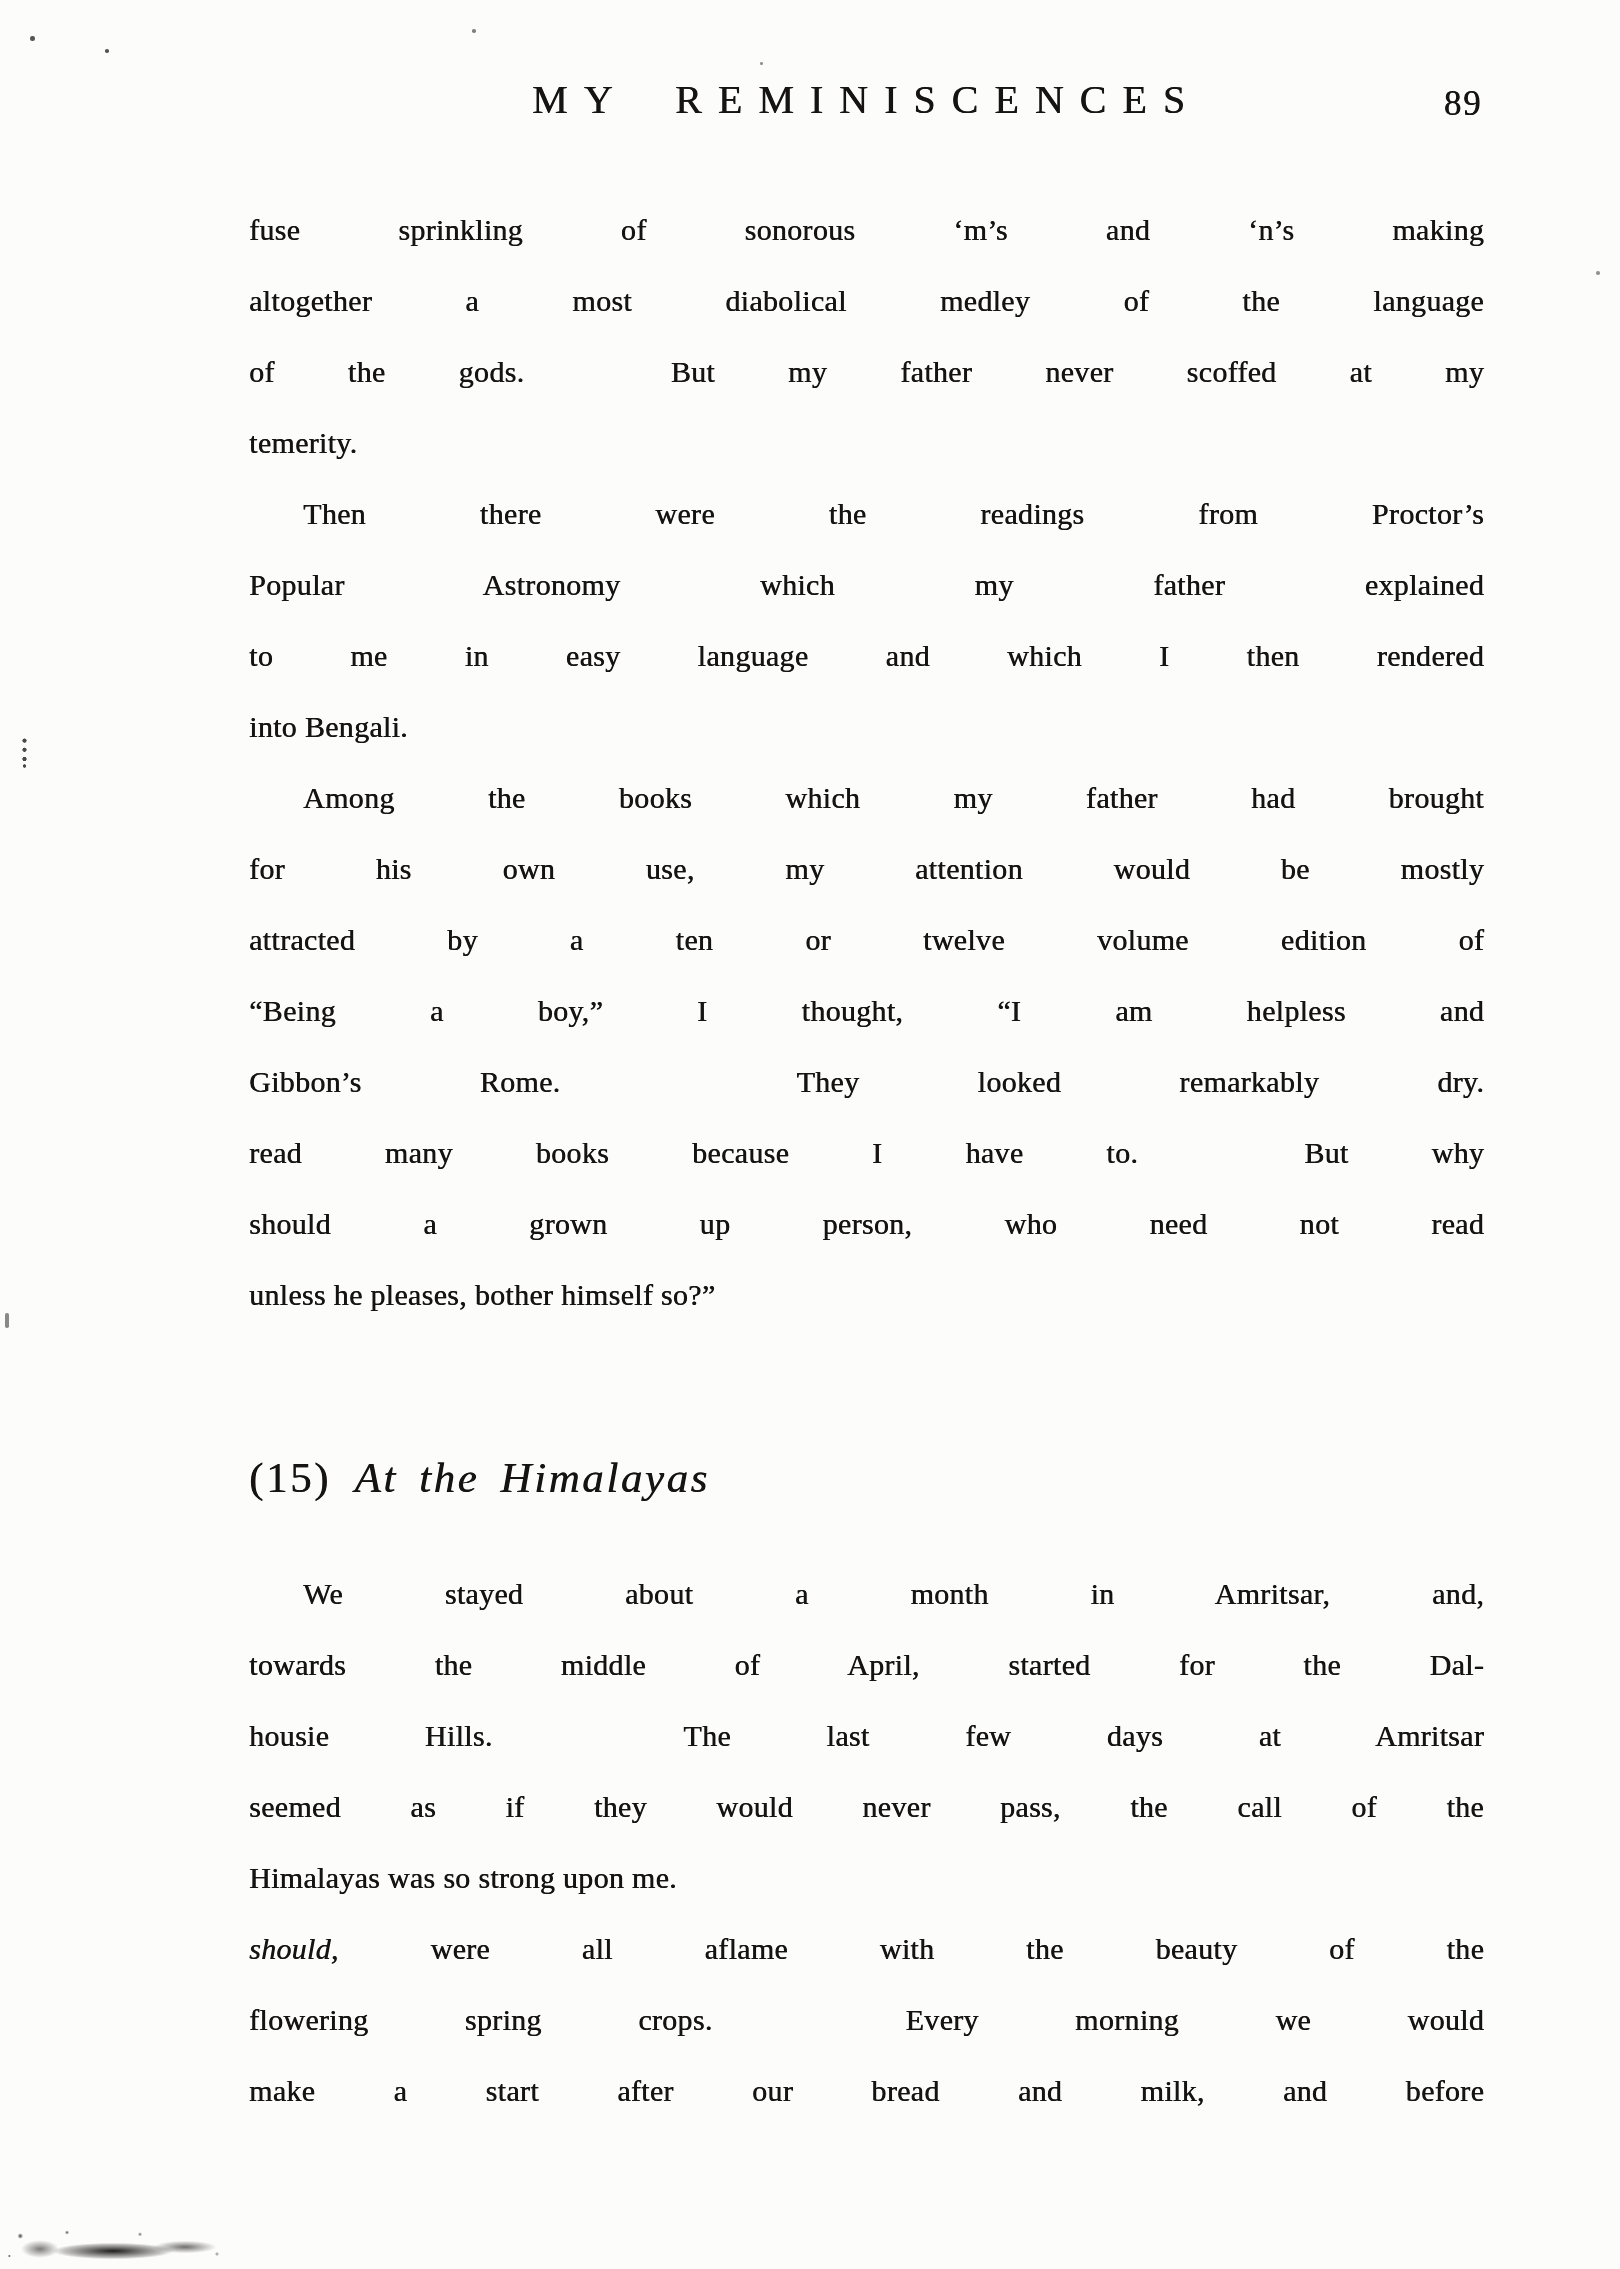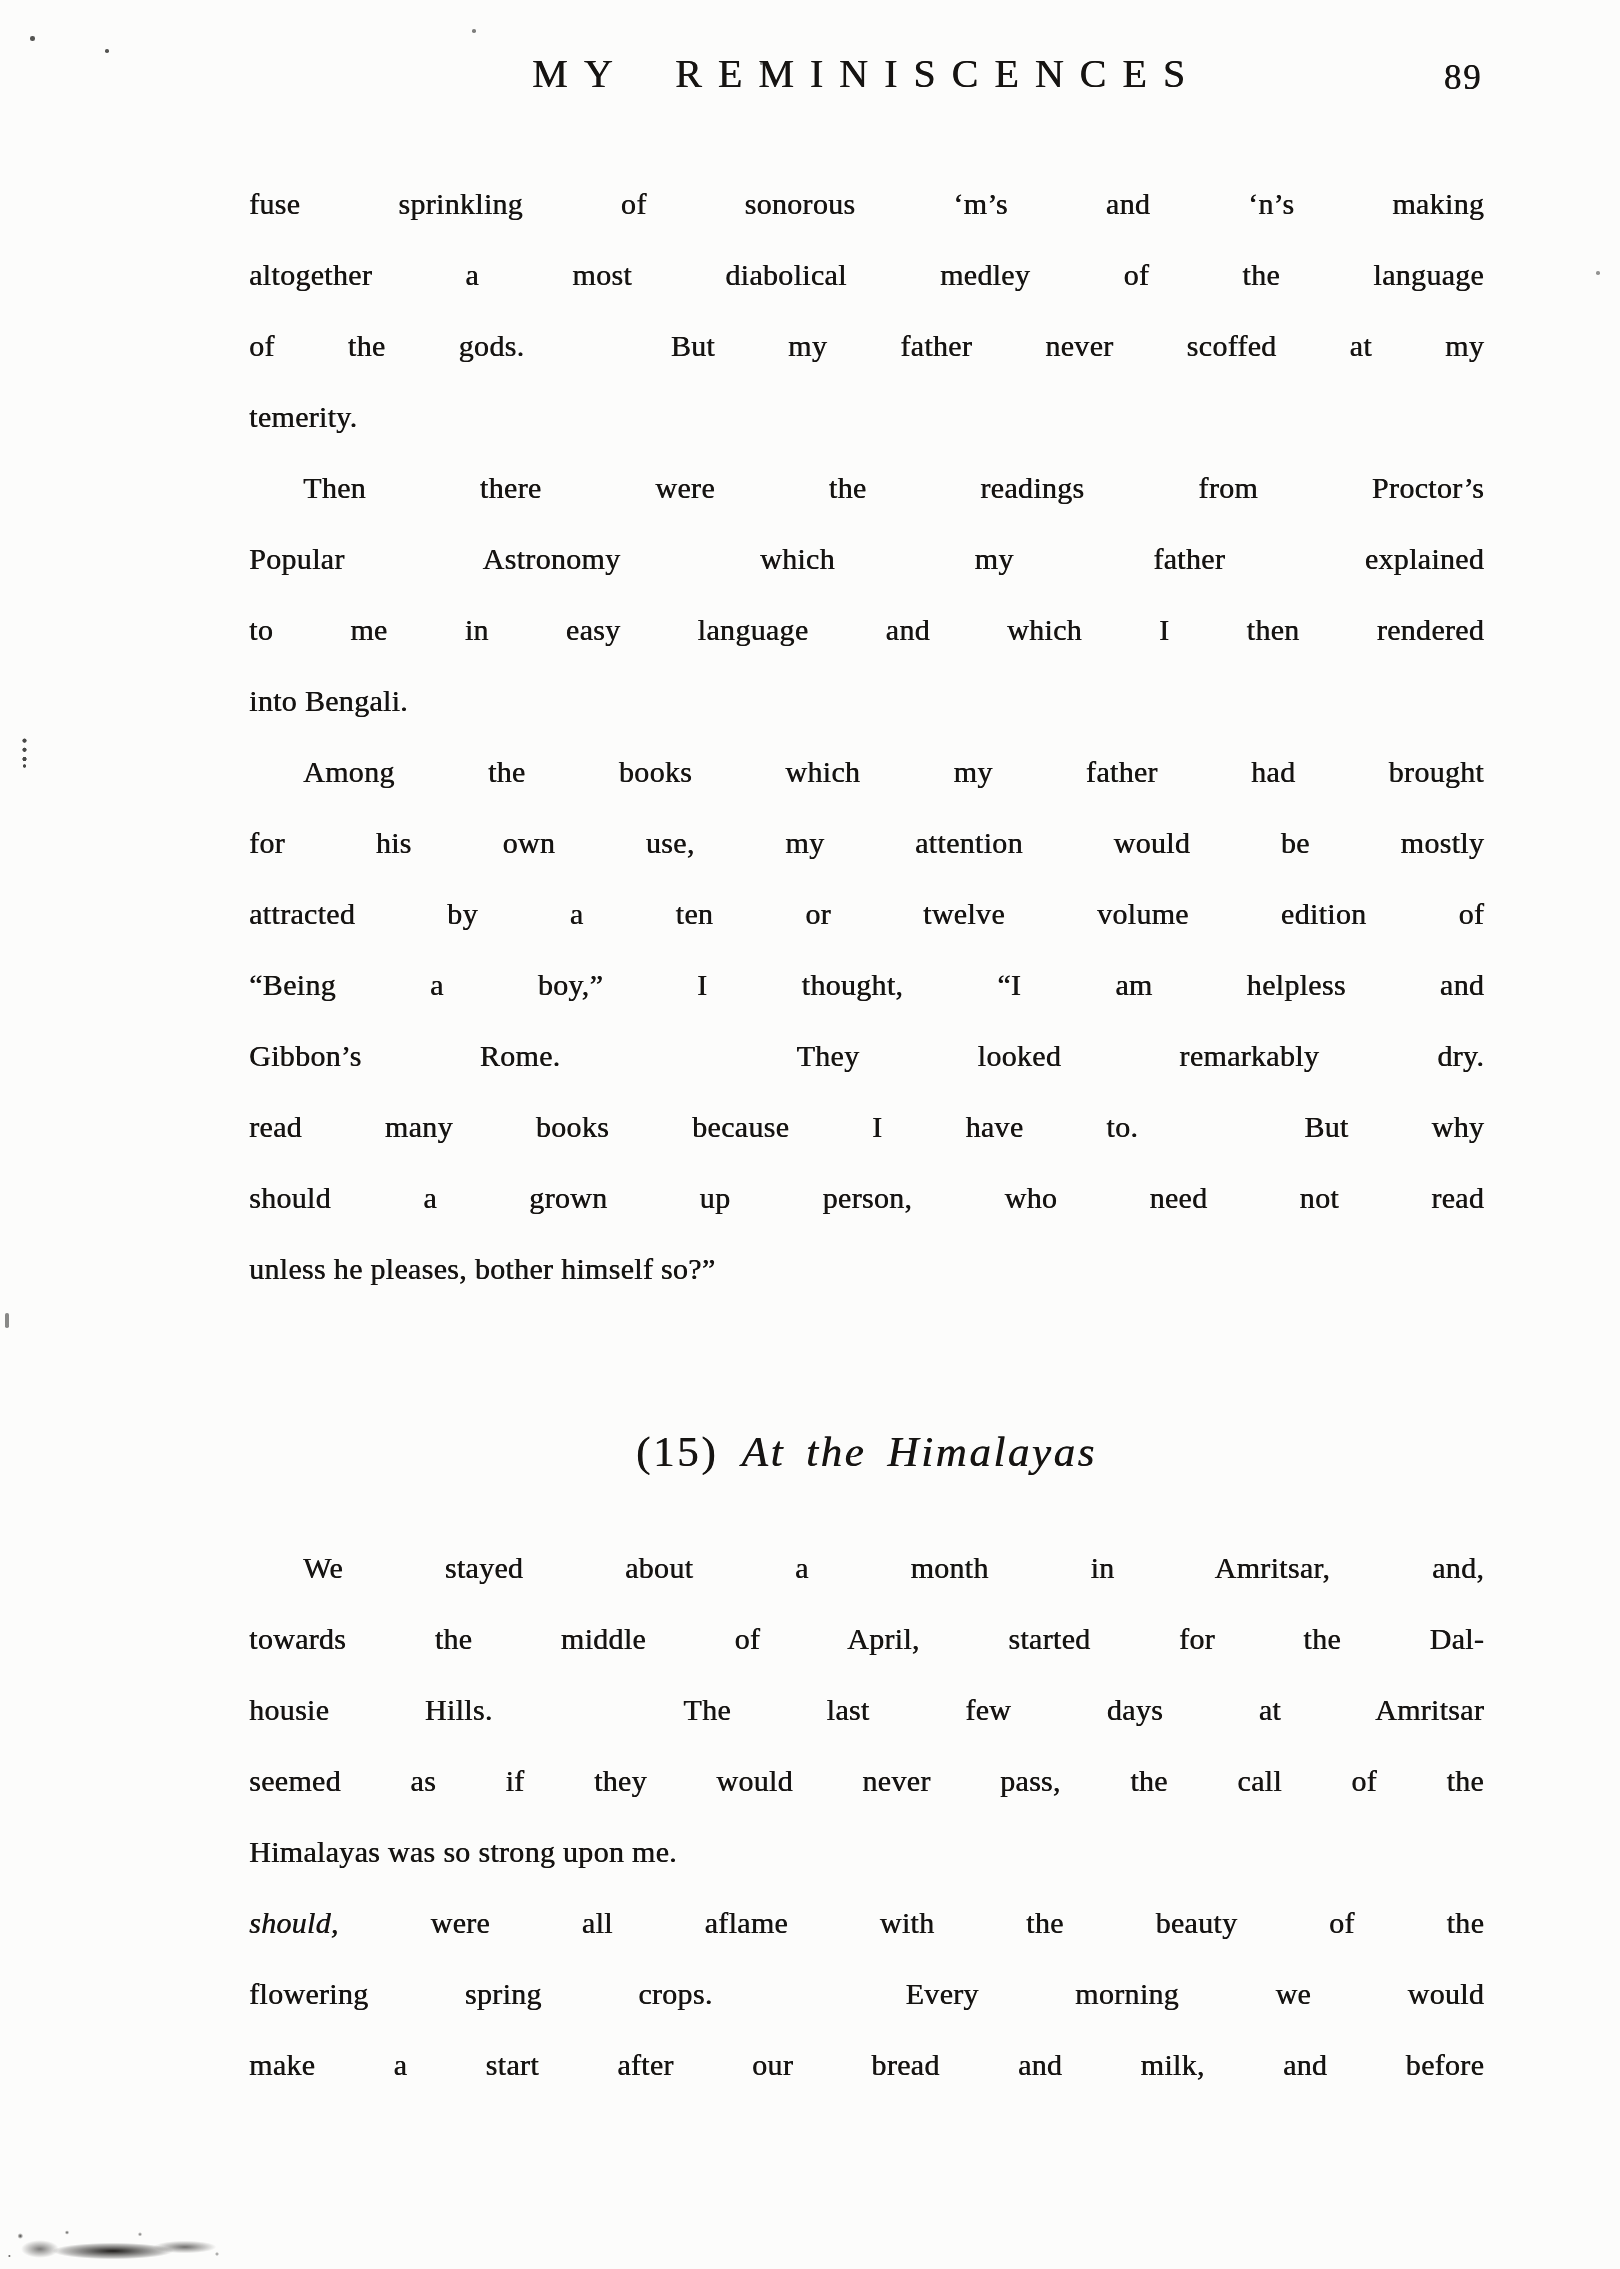--- a/index.html
+++ b/index.html
@@ -15,21 +15,21 @@
     font-family:"Liberation Serif", serif;
     color:var(--ink);
   }
   .column{
     position:absolute;
     left:249px;top:0;
     width:1235px;
   }
   .running-header{
     position:relative;
-    margin-top:50px;
+    margin-top:76px;
     height:58px;
   }
   .running-title{
     position:absolute;
     left:0;right:0;
     text-align:center;
     font-size:40px;
     letter-spacing:0.40em;
     word-spacing:0.55em;
     white-space:nowrap;
@@ -63,21 +63,20 @@
   }
   .line.ind{
     text-indent:54px;
   }
   .line em{font-style:italic;}
   .section-heading{
     margin-top:112px;
     margin-bottom:45px;
     height:71px;
     line-height:71px;
-    text-align:center;
     font-size:43px;
     text-shadow:0.5px 0 0 currentColor;
     white-space:nowrap;
   }
   .section-heading .sec-no{
     font-style:normal;
     letter-spacing:0.06em;
     margin-right:23.5px;
   }
   .section-heading .sec-title{

